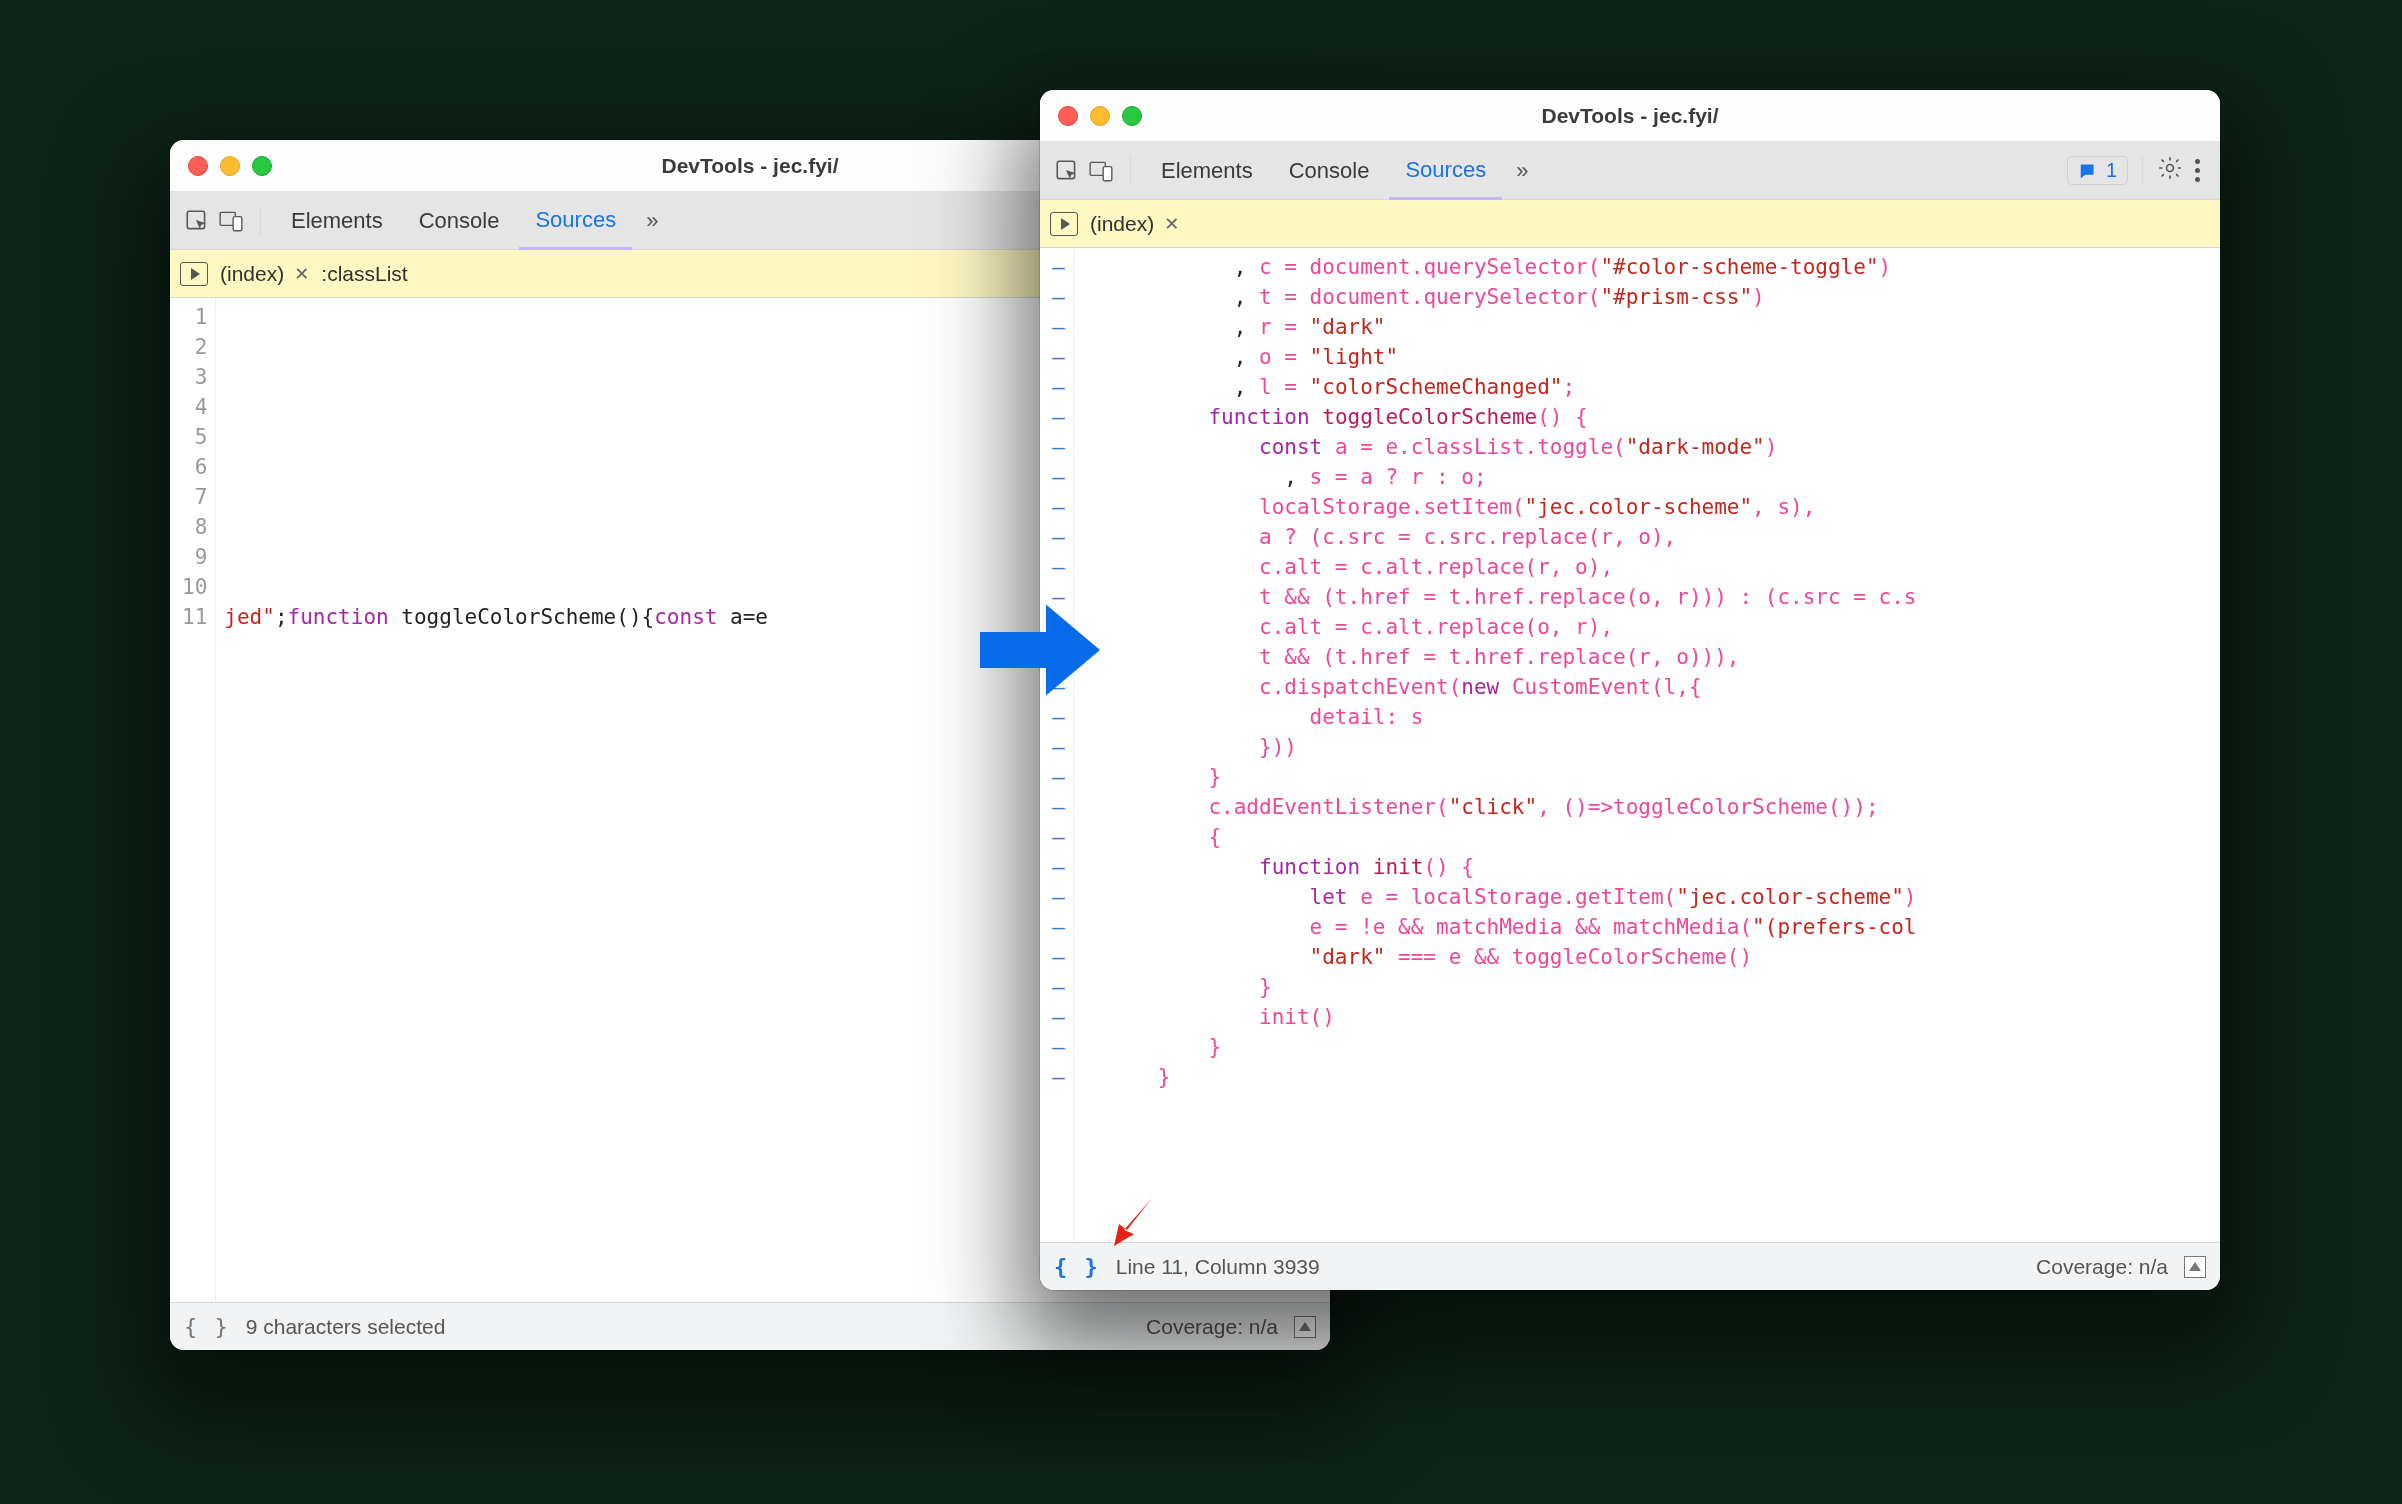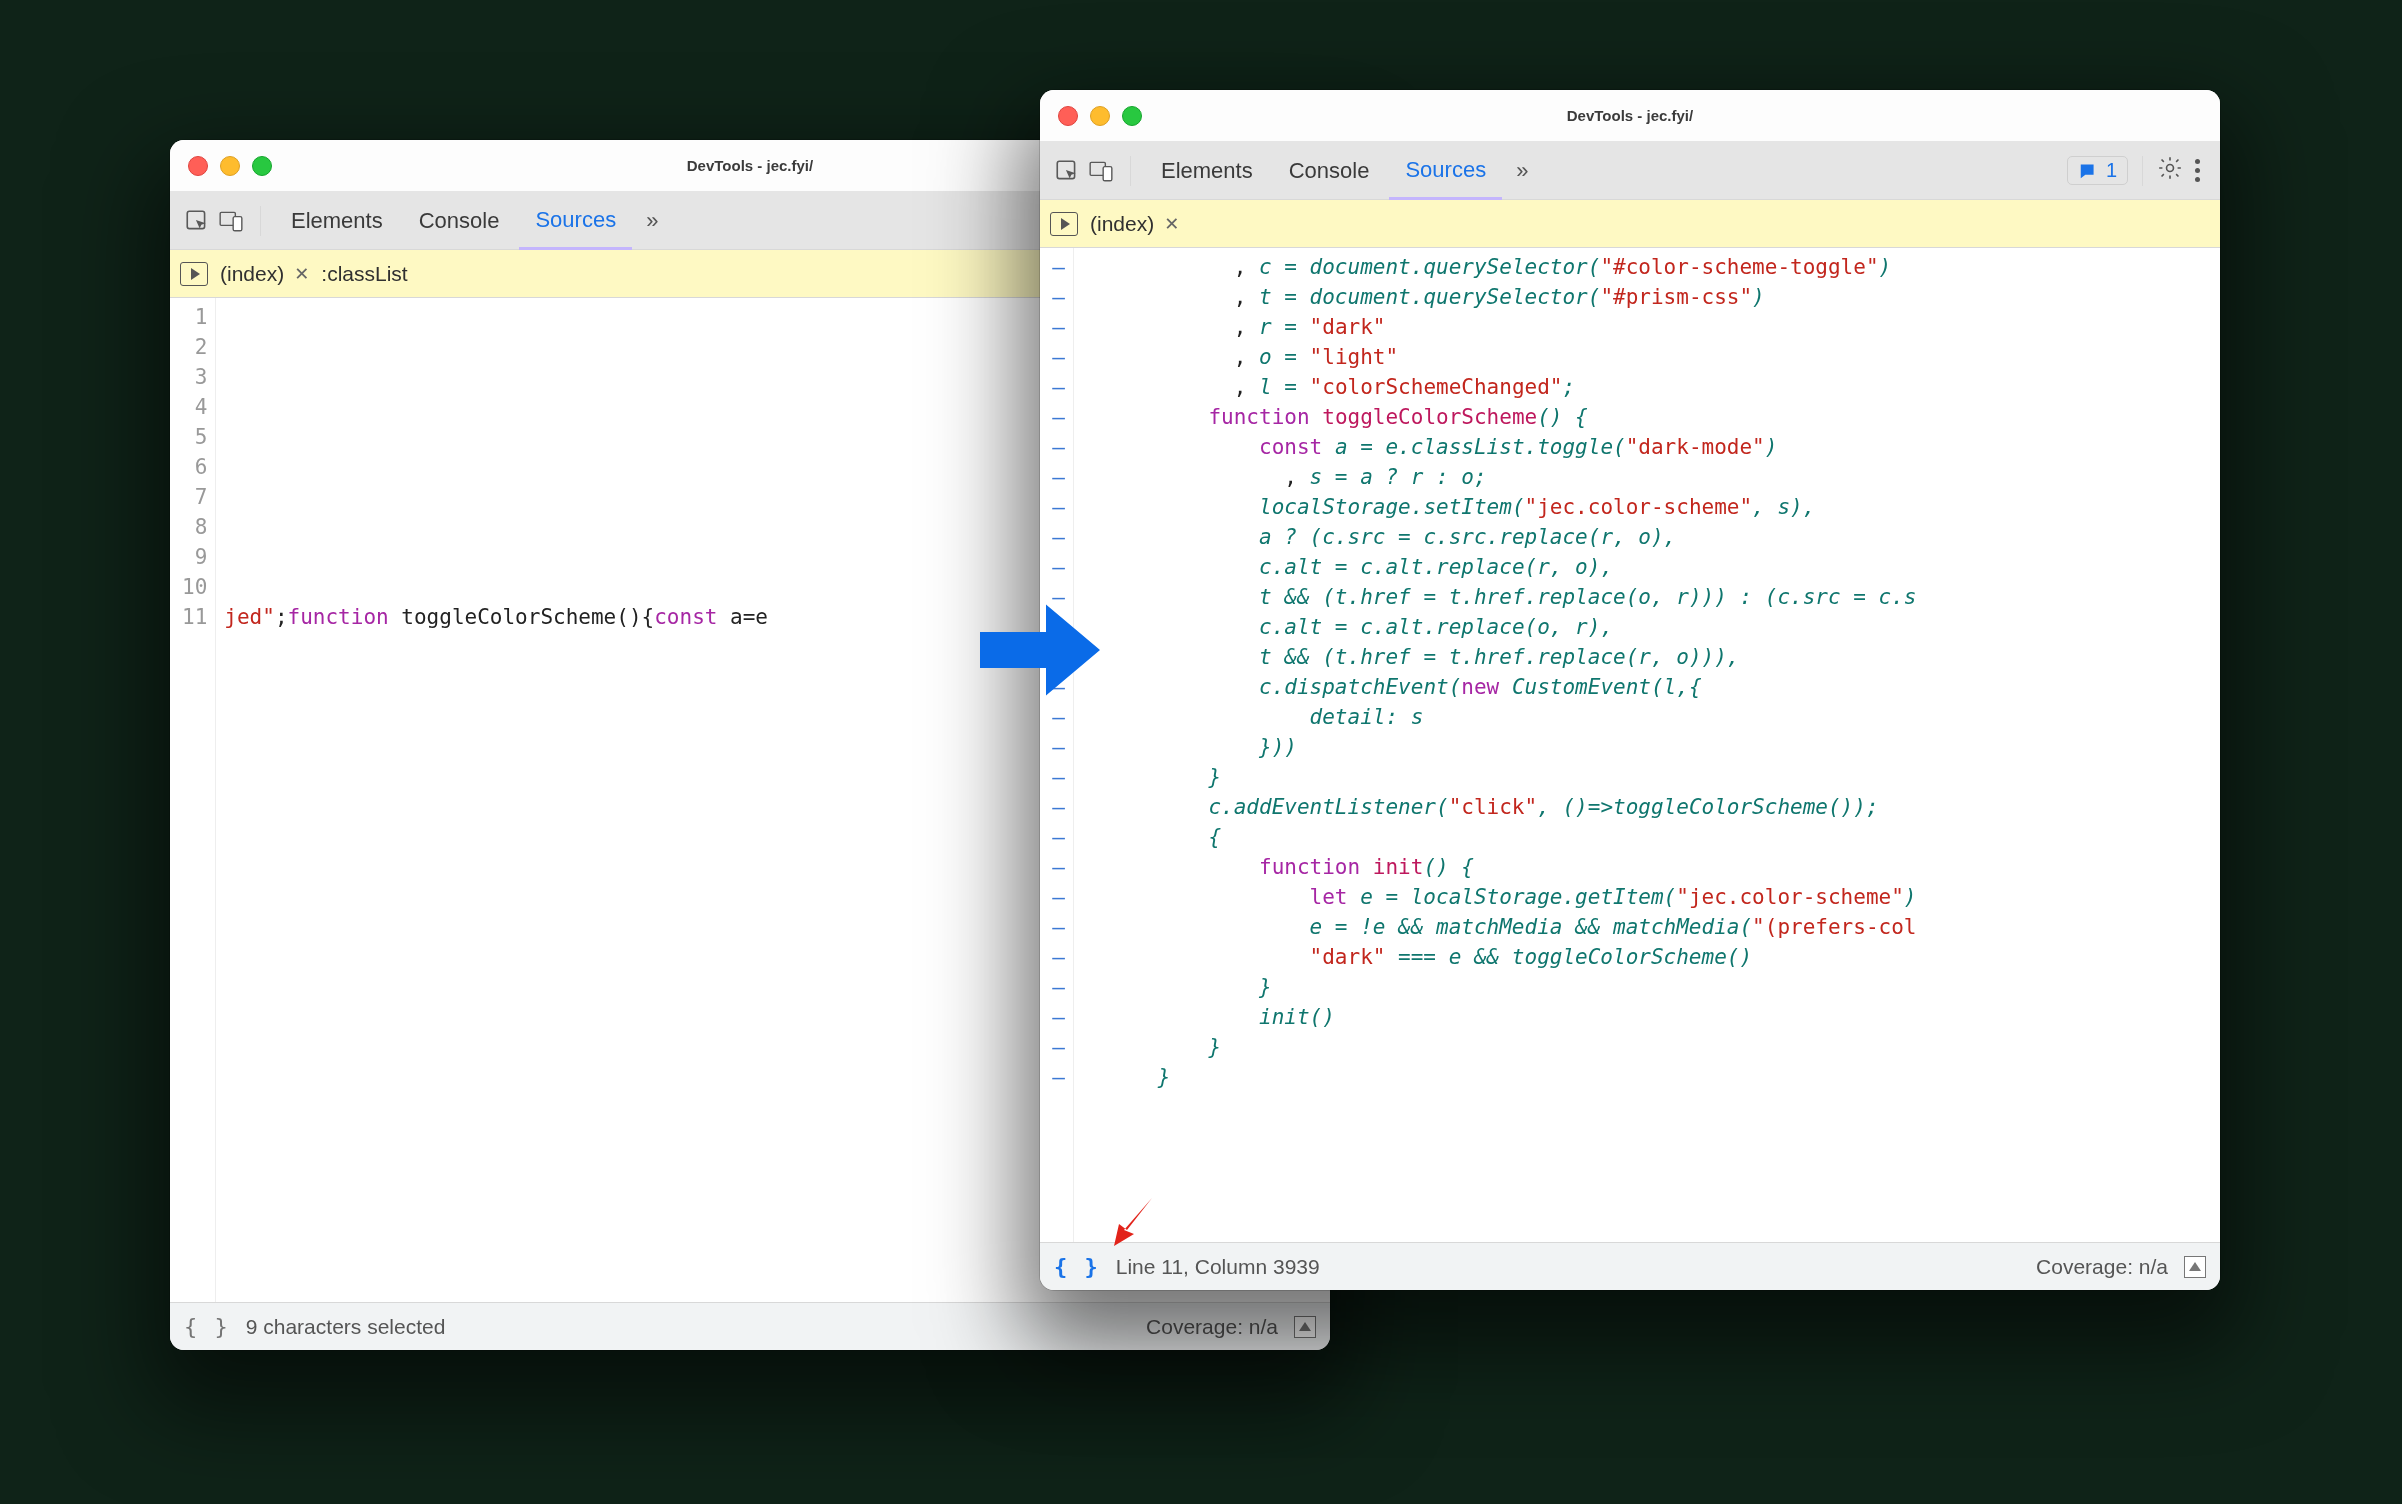--- a/index.html
+++ b/index.html
@@ -30,21 +30,21 @@
     position: relative;
     border-bottom: 1px solid #e5e5e5;
   }
   .traffic { display: flex; gap: 12px; }
   .dot { width: 20px; height: 20px; border-radius: 50%; }
   .dot.red   { background:#ff5f57; border:1px solid #e0443f;}
   .dot.yellow{ background:#febc2e; border:1px solid #dea023;}
   .dot.green { background:#28c840; border:1px solid #16a52e;}
   .title {
     position: absolute; left:0; right:0; text-align:center;
-    font-weight: 600; font-size: 15px; color:#3b3b3b;
+    font-weight: 600; font-size: 21px; color:#3b3b3b;
     pointer-events: none;
   }
   .toolbar {
     display:flex; align-items:center; height:58px;
     border-bottom: 1px solid #d8d8d8;
     padding: 0 12px; gap: 4px; background:#e5e5e5;
   }
   .sep { width:1px; height:30px; background:#d8d8d8; margin:0 10px;}
   .tb-icon { width:30px; height:30px; display:flex;align-items:center;justify-content:center; color:#595959;}
   .tb-icon svg{width:26px;height:26px;stroke:#595959;fill:none;stroke-width:1.5;}
@@ -82,21 +82,21 @@
     font-size:21px;line-height:30px;
     padding:4px 8px 4px 12px;min-width:44px;
   }
   .gutter.dash{color:#3b78d4;font-weight:500;min-width:34px;text-align:center;}
   .code{
     flex:1;overflow:auto;
     font-family:"SF Mono",Menlo,Consolas,monospace;
     font-size:21px;line-height:30px;
     padding:4px 8px;white-space:pre;color:#222;
   }
-  .kw{color:#a626a4;} .str{color:#c2261d;} .fn{color:#be185d;} .pun{color:#0f766e;font-style:italic;}
+  .kw{color:#a626a4;} .str{color:#c2261d;} .fn{color:#be185d;} .pun{color:#ec4899;}
   .cut{color:#c2261d;}
   .footer{
     height:48px;border-top:1px solid #d8d8d8;background:#f1f3f4;
     display:flex;align-items:center;padding:0 14px;font-size:21px;color:#555;gap:16px;
   }
   .braces{font-family:"SF Mono",monospace;color:#747474;letter-spacing:2px;font-size:22px;}
   .braces.blue{color:#1a73e8;font-weight:600;}
   .footer .spacer{flex:1;}
   .expand-box{width:22px;height:22px;border:1.5px solid #777;background:#fff;display:flex;align-items:center;justify-content:center;}
   .expand-box::before{content:"";border-bottom:9px solid #777;border-left:6px solid transparent;border-right:6px solid transparent;}

